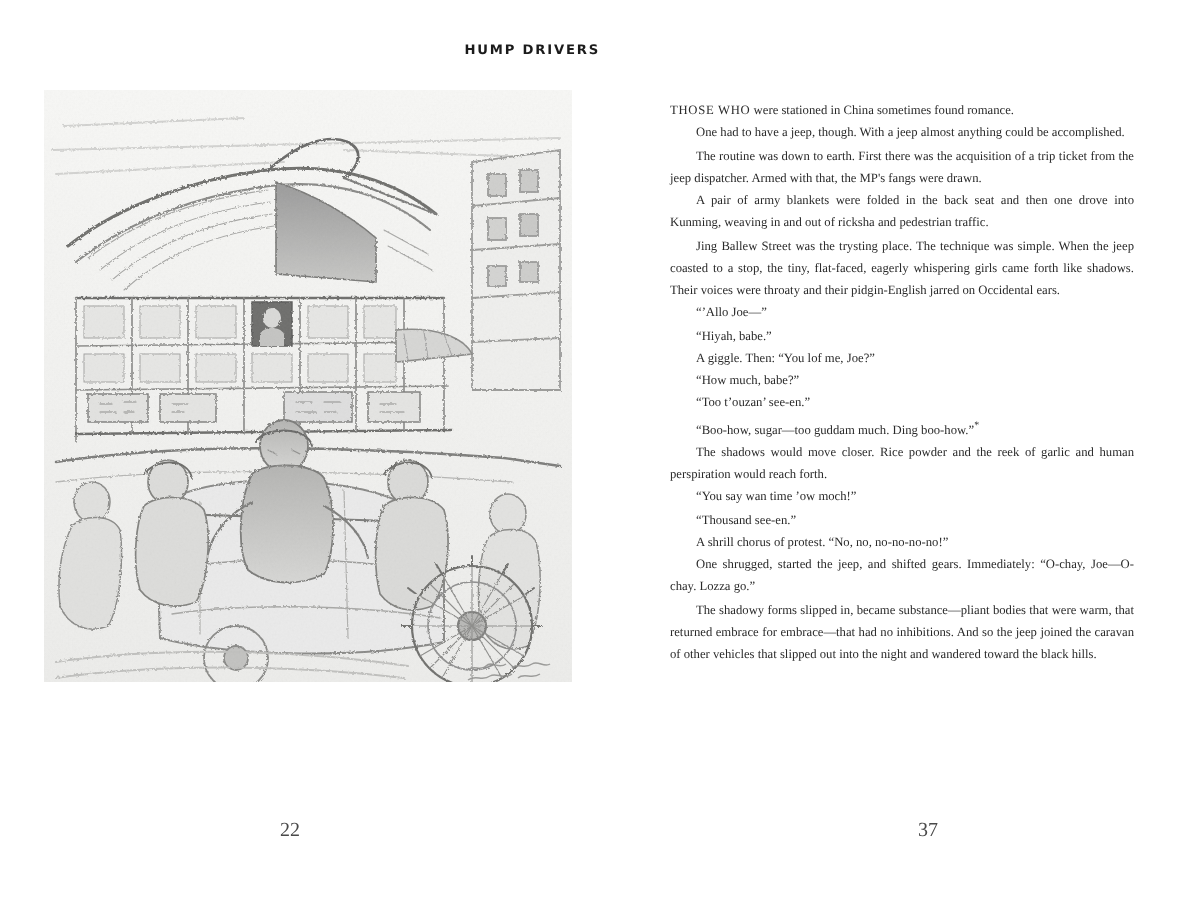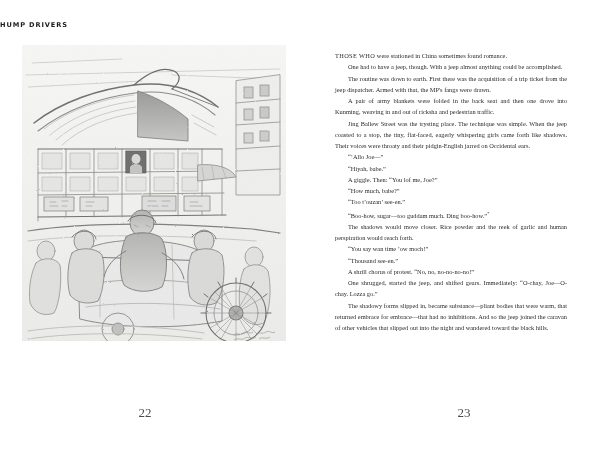--- a/index.html
+++ b/index.html
@@ -27,35 +27,35 @@
     box-sizing: border-box;
   }
   .page-left  { padding: 0; }
   .page-right { padding: 0; }
 
   .running-head {
     position: absolute;
     top: 21px;
     left: 0;
     width: 100%;
-    text-align: left;
+    text-align: right;
     font-family: "DejaVu Sans", sans-serif;
     font-weight: bold;
     font-size: 6.6px;
     letter-spacing: 0.9px;
     color: #1b1b1b;
     white-space: nowrap;
   }
   .page-right .running-head { text-align: center; }
 
   .folio {
     position: absolute;
     bottom: 29px;
     font-family: "Liberation Serif", serif;
-    font-size: 13px;
+    font-size: 10px;
     color: #4a4a4a;
   }
   .page-left .folio  { left: 0; width: 100%; text-align: center; text-indent: -10px; }
   .page-right .folio { left: 0; width: 100%; text-align: center; text-indent: 28px; }
 
   
   .illustration {
     position: absolute;
     left: 22px;
     top: 45px;
@@ -356,16 +356,16 @@
       <p class="dialogue"><span>“Boo-how, sugar—too guddam much. Ding boo-how.”</span><span class="fn">*</span></p>
 
       <p>The shadows would move closer. Rice powder and the reek of garlic and human perspiration would reach forth.</p>
       <p class="dialogue">“You say wan time ’ow moch!”</p>
       <p class="dialogue">“Thousand see-en.”</p>
       <p class="dialogue">A shrill chorus of protest. “No, no, no-no-no-no!”</p>
       <p>One shrugged, started the jeep, and shifted gears. Immediately: “O-chay, Joe—O-chay. Lozza go.”</p>
       <p>The shadowy forms slipped in, became substance—pliant bodies that were warm, that returned embrace for embrace—that had no inhibitions. And so the jeep joined the caravan of other vehicles that slipped out into the night and wandered toward the black hills.</p>
     </div>
 
-    <div class="folio">23</div>
+    <div class="folio">37</div>
   </div>
 
 </div>
 
 </body></html>

